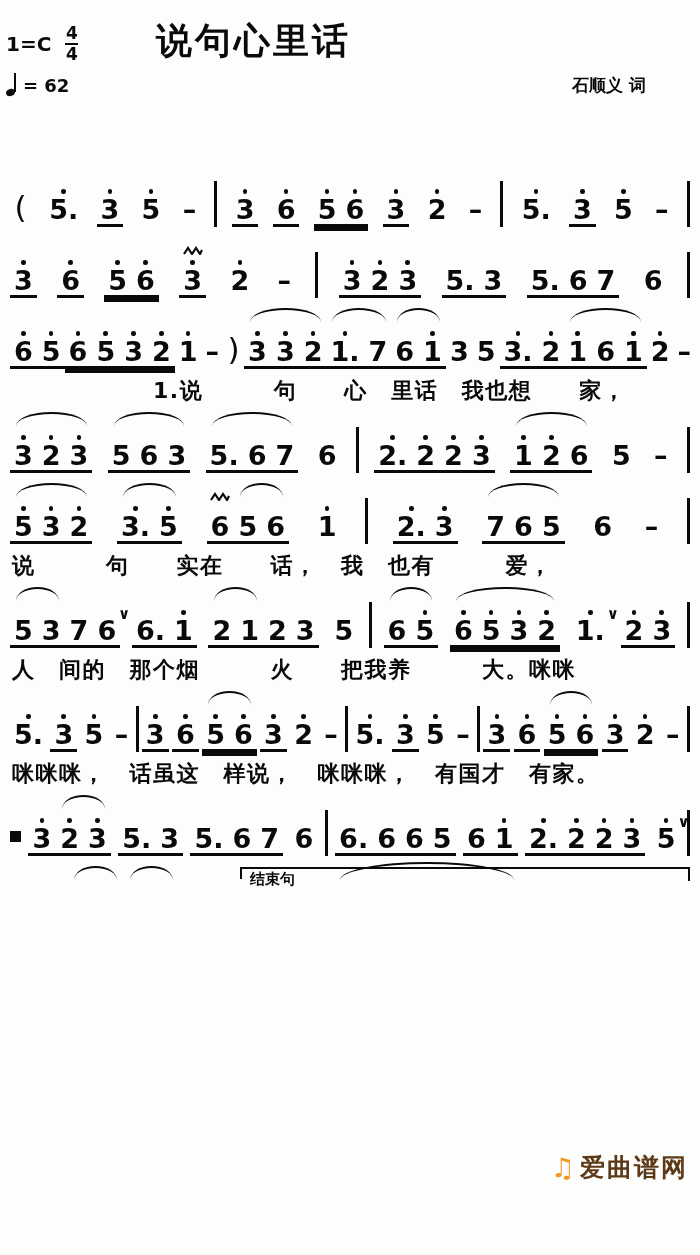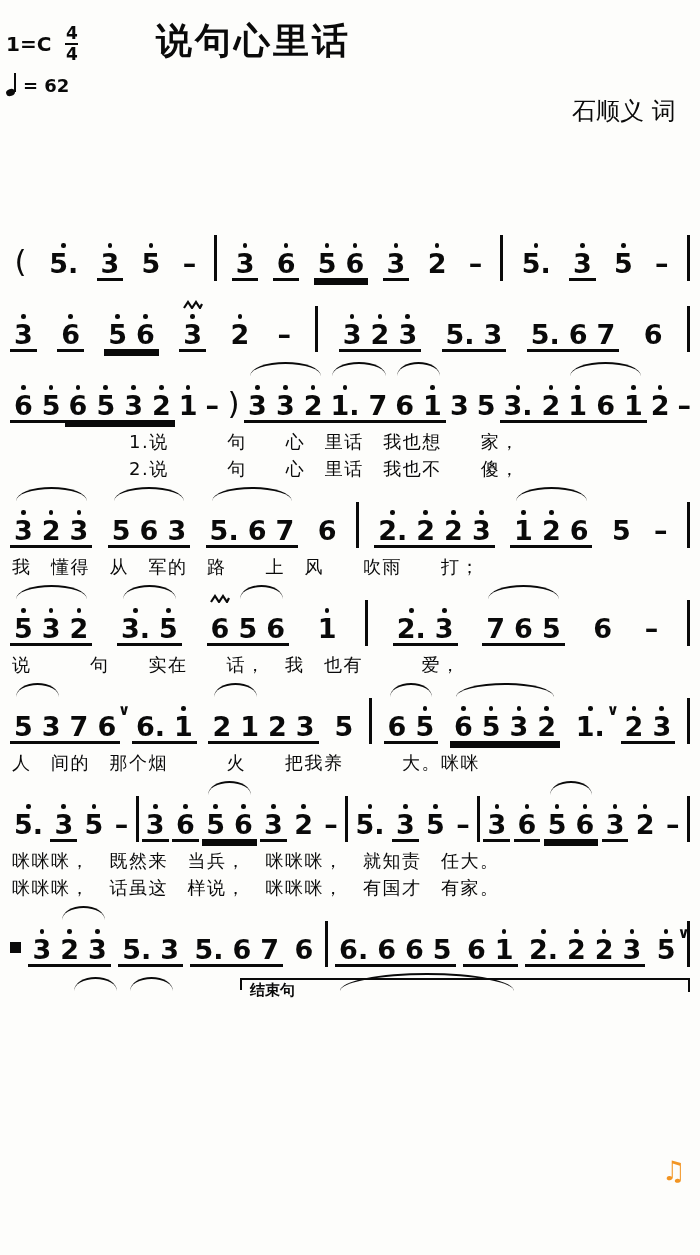--- a/index.html
+++ b/index.html
@@ -11,41 +11,41 @@
   .hdr{display:flex;align-items:flex-start;}
   .meta-left{width:150px;flex:0 0 150px;padding-top:14px;}
   .keyrow{display:flex;align-items:center;font-size:20px;font-weight:bold;}
   .frac{display:inline-flex;flex-direction:column;align-items:center;line-height:1;margin-left:14px;font-size:17px;font-weight:bold;}
   .frac .fline{width:13px;height:2px;background:#0a0a0a;margin:1px 0;}
   .temporow{display:flex;align-items:flex-end;margin-top:9px;font-size:18px;font-weight:bold;}
   .qnote{display:inline-block;position:relative;width:12px;height:24px;margin-right:5px;}
   .qnote::before{content:"";position:absolute;bottom:0;left:0;width:9px;height:7px;background:#0a0a0a;border-radius:50%;transform:rotate(-20deg);}
   .qnote::after{content:"";position:absolute;left:7.5px;bottom:4px;width:2.4px;height:19px;background:#0a0a0a;}
   h1.title{flex:1;text-align:left;margin:6px 0 12px;font-size:36px;letter-spacing:3px;font-weight:bold;}
-  .credits{width:122px;flex:0 0 122px;font-size:24px;font-weight:normal;line-height:1.55;padding-top:8px;white-space:pre;}
+  .credits{width:122px;flex:0 0 122px;font-size:17px;font-weight:bold;line-height:1.55;padding-top:8px;white-space:pre;}
 
   
   #score{margin-top:10px;}
   .line{position:relative;padding:0 2px;}
   .notes{display:flex;align-items:flex-end;justify-content:space-between;padding:20px 2px 5px 2px;}
   .line.hasbr .notes{padding-top:42px;}
   .grp{display:inline-flex;align-items:flex-end;gap:9px;padding:0 4px 1px 4px;border-bottom:3.5px solid transparent;}
   .grp.u1,.grp.u2{border-bottom-color:#0a0a0a;}
   .grp.u2{box-shadow:0 4px 0 0 #0a0a0a;}
   .note{position:relative;display:inline-flex;flex-direction:column;align-items:center;min-width:13px;}
   .oct{height:9px;display:flex;align-items:center;justify-content:center;width:100%;}
   .oct.on::before{content:"";width:4.6px;height:4.6px;border-radius:50%;background:#0a0a0a;}
   .ch{font-size:27px;font-weight:bold;line-height:1;}
   .note.paren .ch{font-size:31px;font-weight:500;}
   .breath{position:absolute;top:-3px;right:-14px;font-size:15px;font-weight:bold;}
   .mord{position:absolute;top:-12px;left:50%;transform:translateX(-50%);}
   .slur{position:absolute;height:12px;border-top:2.6px solid #0a0a0a;border-radius:50% 50% 0 0 / 100% 100% 0 0;}
   .bar{width:3px;height:46px;background:#0a0a0a;align-self:flex-end;}
   .sq{width:11px;height:11px;background:#0a0a0a;align-self:flex-end;margin-bottom:14px;}
-  .lyric{font-size:18px;font-weight:normal;white-space:pre;letter-spacing:1.5px;line-height:1.5;padding-left:4px;}
+  .lyric{font-size:22px;font-weight:bold;white-space:pre;letter-spacing:1.5px;line-height:1.5;padding-left:4px;}
   .bracket{position:absolute;top:6px;left:34%;right:4px;border-top:2.5px solid #0a0a0a;}
   .bracket::before{content:"";position:absolute;left:0;top:0;width:2.5px;height:10px;background:#0a0a0a;}
   .bracket::after{content:"";position:absolute;right:0;top:0;width:2.5px;height:12px;background:#0a0a0a;}
   .brlabel{position:absolute;left:5px;top:0;font-size:15px;font-weight:bold;background:#fdfdfb;padding:0 5px;line-height:1.4;}
 
   
   .watermark{position:absolute;right:12px;bottom:8px;display:flex;align-items:center;gap:3px;
              font-size:25px;font-weight:bold;letter-spacing:2px;}
   .wm-icon{font-size:27px;line-height:1;}
 </style>
@@ -397,21 +397,20 @@
           </span>
           <span class="grp u0">
             <span class="note">
               <span class="oct"></span>
               <span class="ch">–</span>
             </span>
           </span>
           <span class="bar"></span>
         </div>
         <div class="lyric">　　　　　　1.说　　　句　　心　里话　我也想　　家，</div>
-        <div class="lyric">　　　　　　2.说　　　句　　心　里话　我也不　　傻，</div>
         <div class="slur" style="left: 244px; width: 71px; top: 5px;"></div>
         <div class="slur" style="left: 326px; width: 54px; top: 5px;"></div>
         <div class="slur" style="left: 391px; width: 43px; top: 5px;"></div>
         <div class="slur" style="left: 564px; width: 71px; top: 5px;"></div>
       </div>
       <div class="line">
         <div class="notes">
           <span class="grp u1">
             <span class="note">
               <span class="oct on"></span>
@@ -500,21 +499,20 @@
             </span>
           </span>
           <span class="grp u0">
             <span class="note">
               <span class="oct"></span>
               <span class="ch">–</span>
             </span>
           </span>
           <span class="bar"></span>
         </div>
-        <div class="lyric">我　懂得　从　军的　路　　上　风　　吹雨　　打；</div>
         <div class="slur" style="left: 10px; width: 71px; top: 5px;"></div>
         <div class="slur" style="left: 108px; width: 70px; top: 5px;"></div>
         <div class="slur" style="left: 206px; width: 80px; top: 5px;"></div>
         <div class="slur" style="left: 510px; width: 71px; top: 5px;"></div>
       </div>
       <div class="line">
         <div class="notes">
           <span class="grp u1">
             <span class="note">
               <span class="oct on"></span>
@@ -844,21 +842,20 @@
             </span>
           </span>
           <span class="grp u0">
             <span class="note">
               <span class="oct"></span>
               <span class="ch">–</span>
             </span>
           </span>
           <span class="bar"></span>
         </div>
-        <div class="lyric">咪咪咪，　既然来　当兵，　咪咪咪，　就知责　任大。</div>
         <div class="lyric">咪咪咪，　话虽这　样说，　咪咪咪，　有国才　有家。</div>
         <div class="slur" style="left: 202px; width: 43px; top: 5px;"></div>
         <div class="slur" style="left: 544px; width: 42px; top: 5px;"></div>
       </div>
       <div class="line">
         <div class="notes">
           <span class="sq"></span>
           <span class="grp u1">
             <span class="note">
               <span class="oct on"></span>
@@ -967,14 +964,15 @@
         </div>
         <div class="notes"></div>
         <div class="slur" style="left: 68px; width: 43px; top: 5px;"></div>
         <div class="slur" style="left: 124px; width: 43px; top: 5px;"></div>
         <div class="slur" style="left: 334px; width: 174px; top: 1px; height: 16px;"></div>
       </div>
     </div>
 
   <div class="watermark" style="color: rgb(93, 58, 23);">
     <span class="wm-icon" style="color: rgb(242, 148, 34);">♫</span>
+    <span>爱曲谱网</span>
   </div>
 </div>
 
 </body></html>

